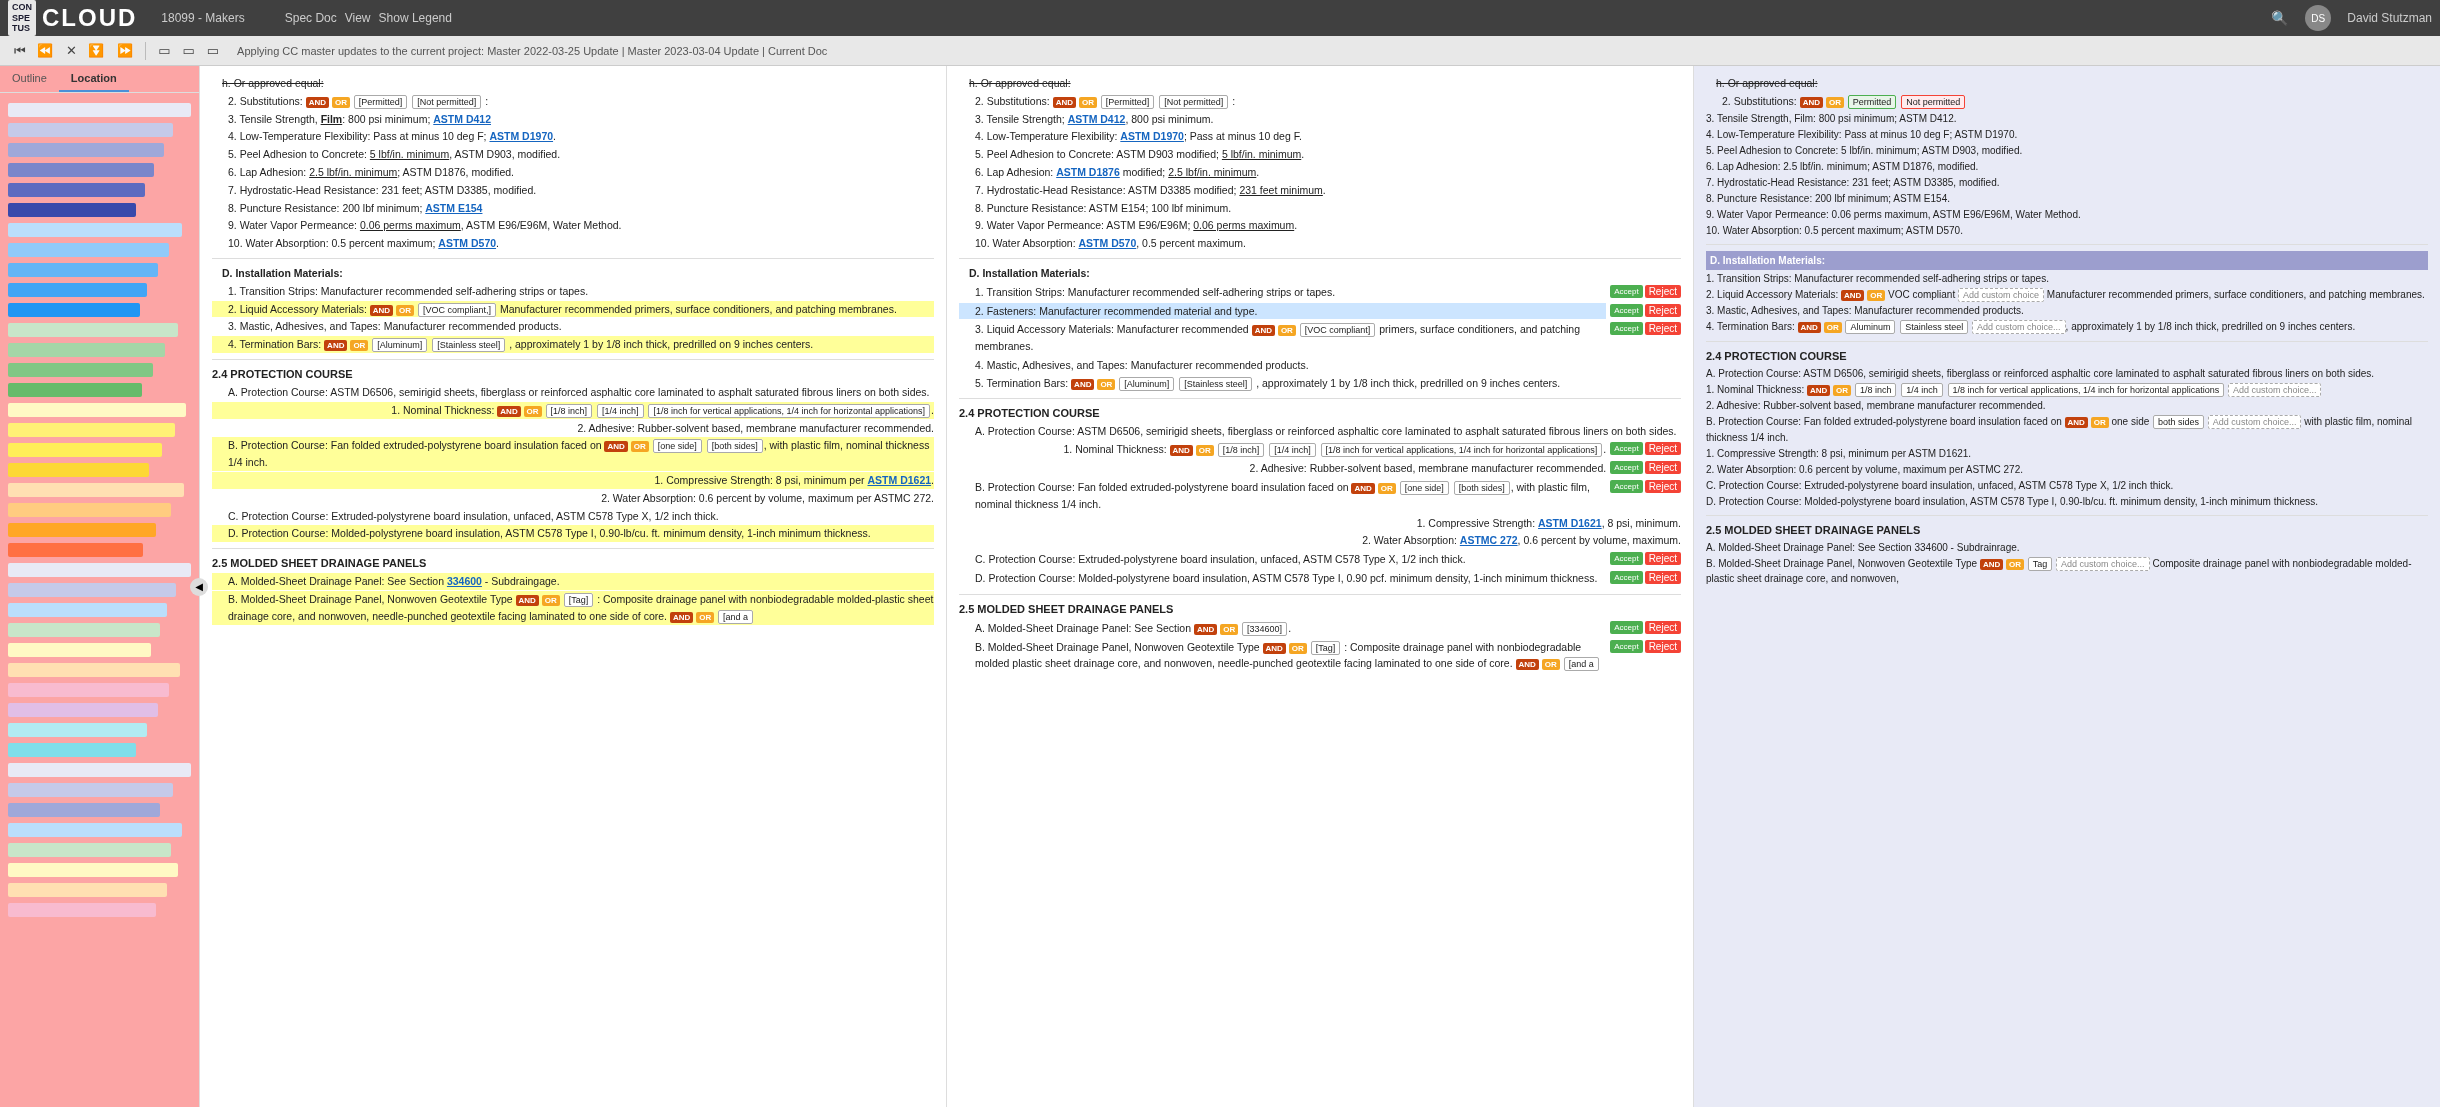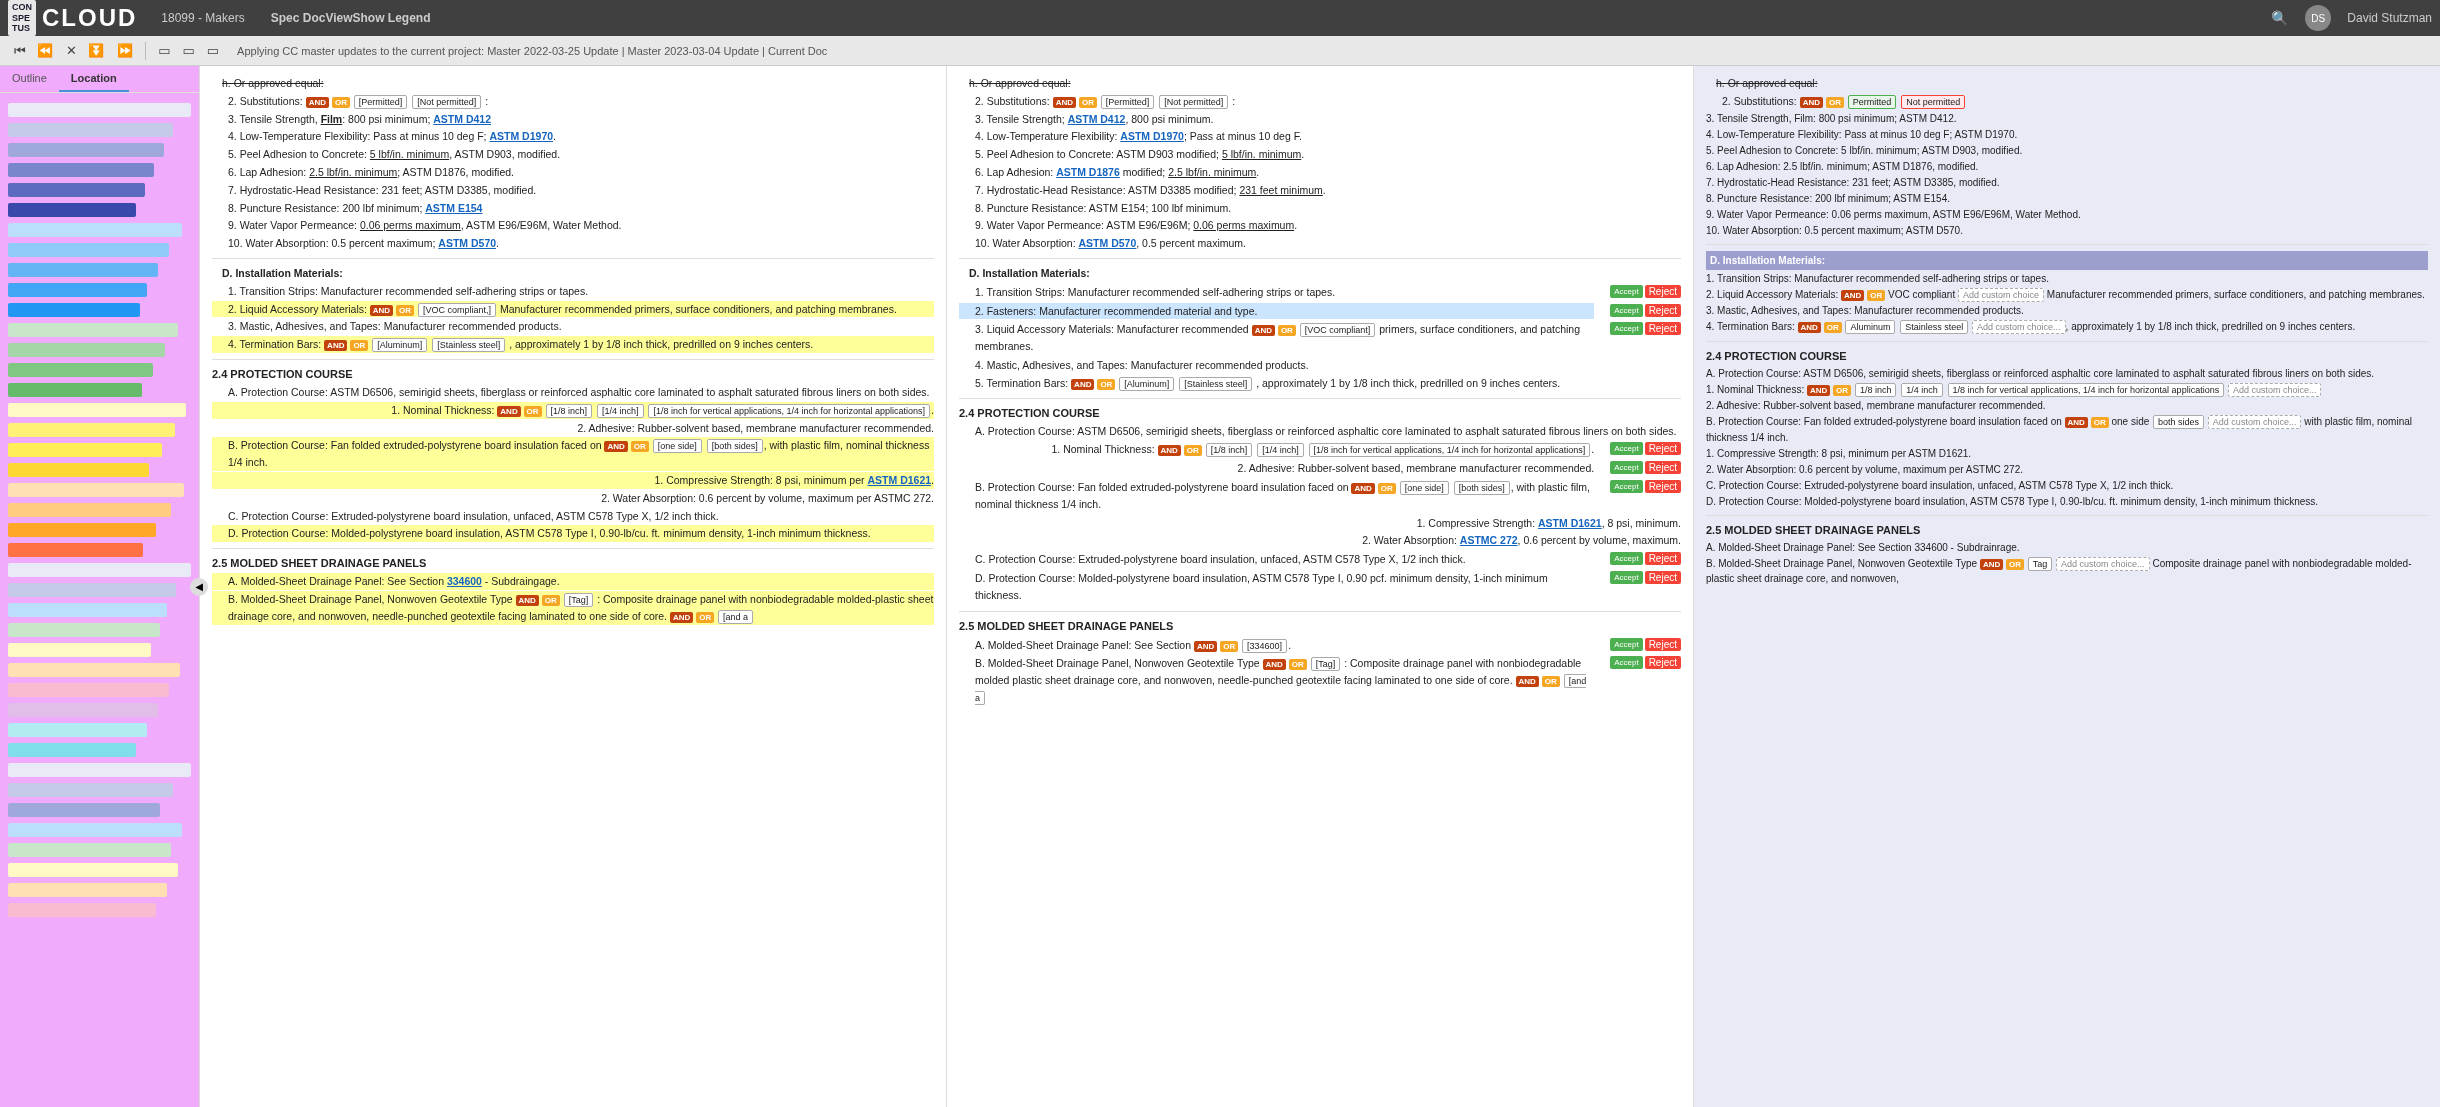--- a/index.html
+++ b/index.html
@@ -34,23 +34,22 @@
       font-weight: bold;
       letter-spacing: 2px;
     }
     .project-name {
       color: #ccc;
       font-size: 12px;
       margin-left: 8px;
     }
     .nav-links {
       display: flex;
-      gap: 0;
-      margin-left: 10px;
-      font-weight: bold;
+      gap: 8px;
+      margin-left: 24px;
     }
     .nav-link {
       color: #ccc;
       font-size: 12px;
       cursor: pointer;
       text-decoration: none;
     }
     .nav-spacer { flex: 1; }
     .search-icon-nav {
       color: #ccc;
@@ -100,21 +99,21 @@
 
     
     .main-layout {
       display: flex;
       height: calc(100vh - 66px);
     }
 
     
     .sidebar {
       width: 200px;
-      background: #f0abfc;
+      background: #fca5a5;
       border-right: 1px solid #ddd;
       display: flex;
       flex-direction: column;
       flex-shrink: 0;
     }
     .sidebar-tabs {
       display: flex;
       border-bottom: 1px solid #ddd;
     }
     .sidebar-tab {
@@ -292,21 +291,20 @@
       gap: 4px;
     }
     .line-content {
       flex: 1;
     }
     .line-btns {
       display: flex;
       gap: 2px;
       flex-shrink: 0;
       padding-top: 2px;
-      margin-left: 12px;
     }
 
     .col3-line {
       font-size: 10px;
       line-height: 1.5;
       color: #222;
       margin: 1px 0;
     }
 
     .scrollable-content {

